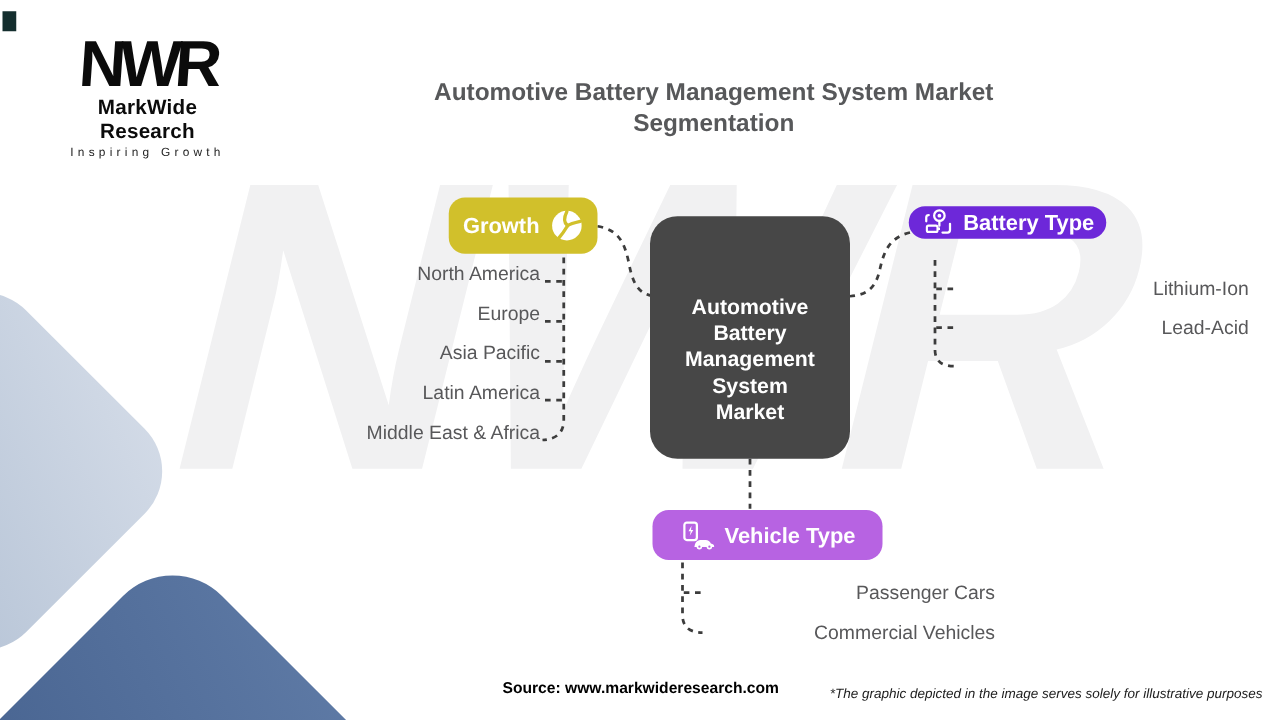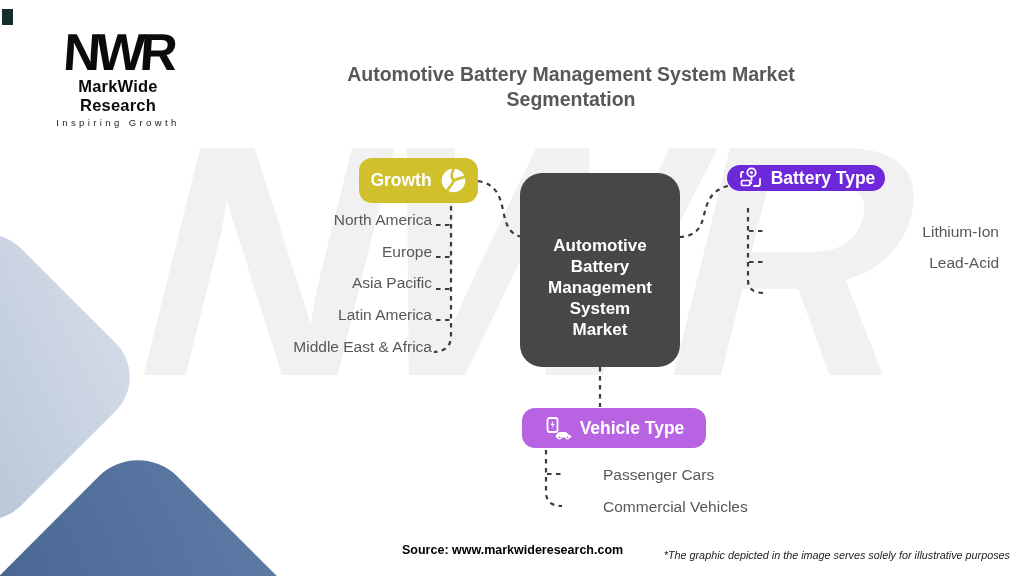--- a/index.html
+++ b/index.html
@@ -48,21 +48,21 @@
   .badge-vehicle{left:522px;top:408px;width:184px;height:40px;background:#b763e2;}
   .badge .icon{display:flex;align-items:center;justify-content:center;}
   
   .seg-list{z-index:2;color:#58585a;font-size:15.5px;}
   .seg-list .row{display:flex;align-items:center;}
   .list-region{left:140px;top:204px;width:292px;}
   .list-region .row{height:31.8px;justify-content:flex-end;}
   .list-battery{left:769px;top:216px;width:230px;}
   .list-battery .row{height:31px;justify-content:flex-end;}
   .list-vehicle{left:566px;top:459px;width:230px;}
-  .list-vehicle .row{height:32px;justify-content:flex-start;margin-left:37px;}
+  .list-vehicle .row{height:32px;justify-content:flex-end;margin-left:37px;}
   
   .source-text{left:402px;top:543px;z-index:2;font-size:12.5px;font-weight:bold;color:#000;}
   .disclaimer-text{left:648px;top:549px;width:362px;text-align:right;z-index:2;font-size:10.8px;color:#1c1c1c;font-style:italic;}
 </style>
 </head>
 <body>
 
 <div class="abs watermark">NWR</div>
 <div class="abs shape shape-light"></div>
 <div class="abs shape shape-blue"></div>

